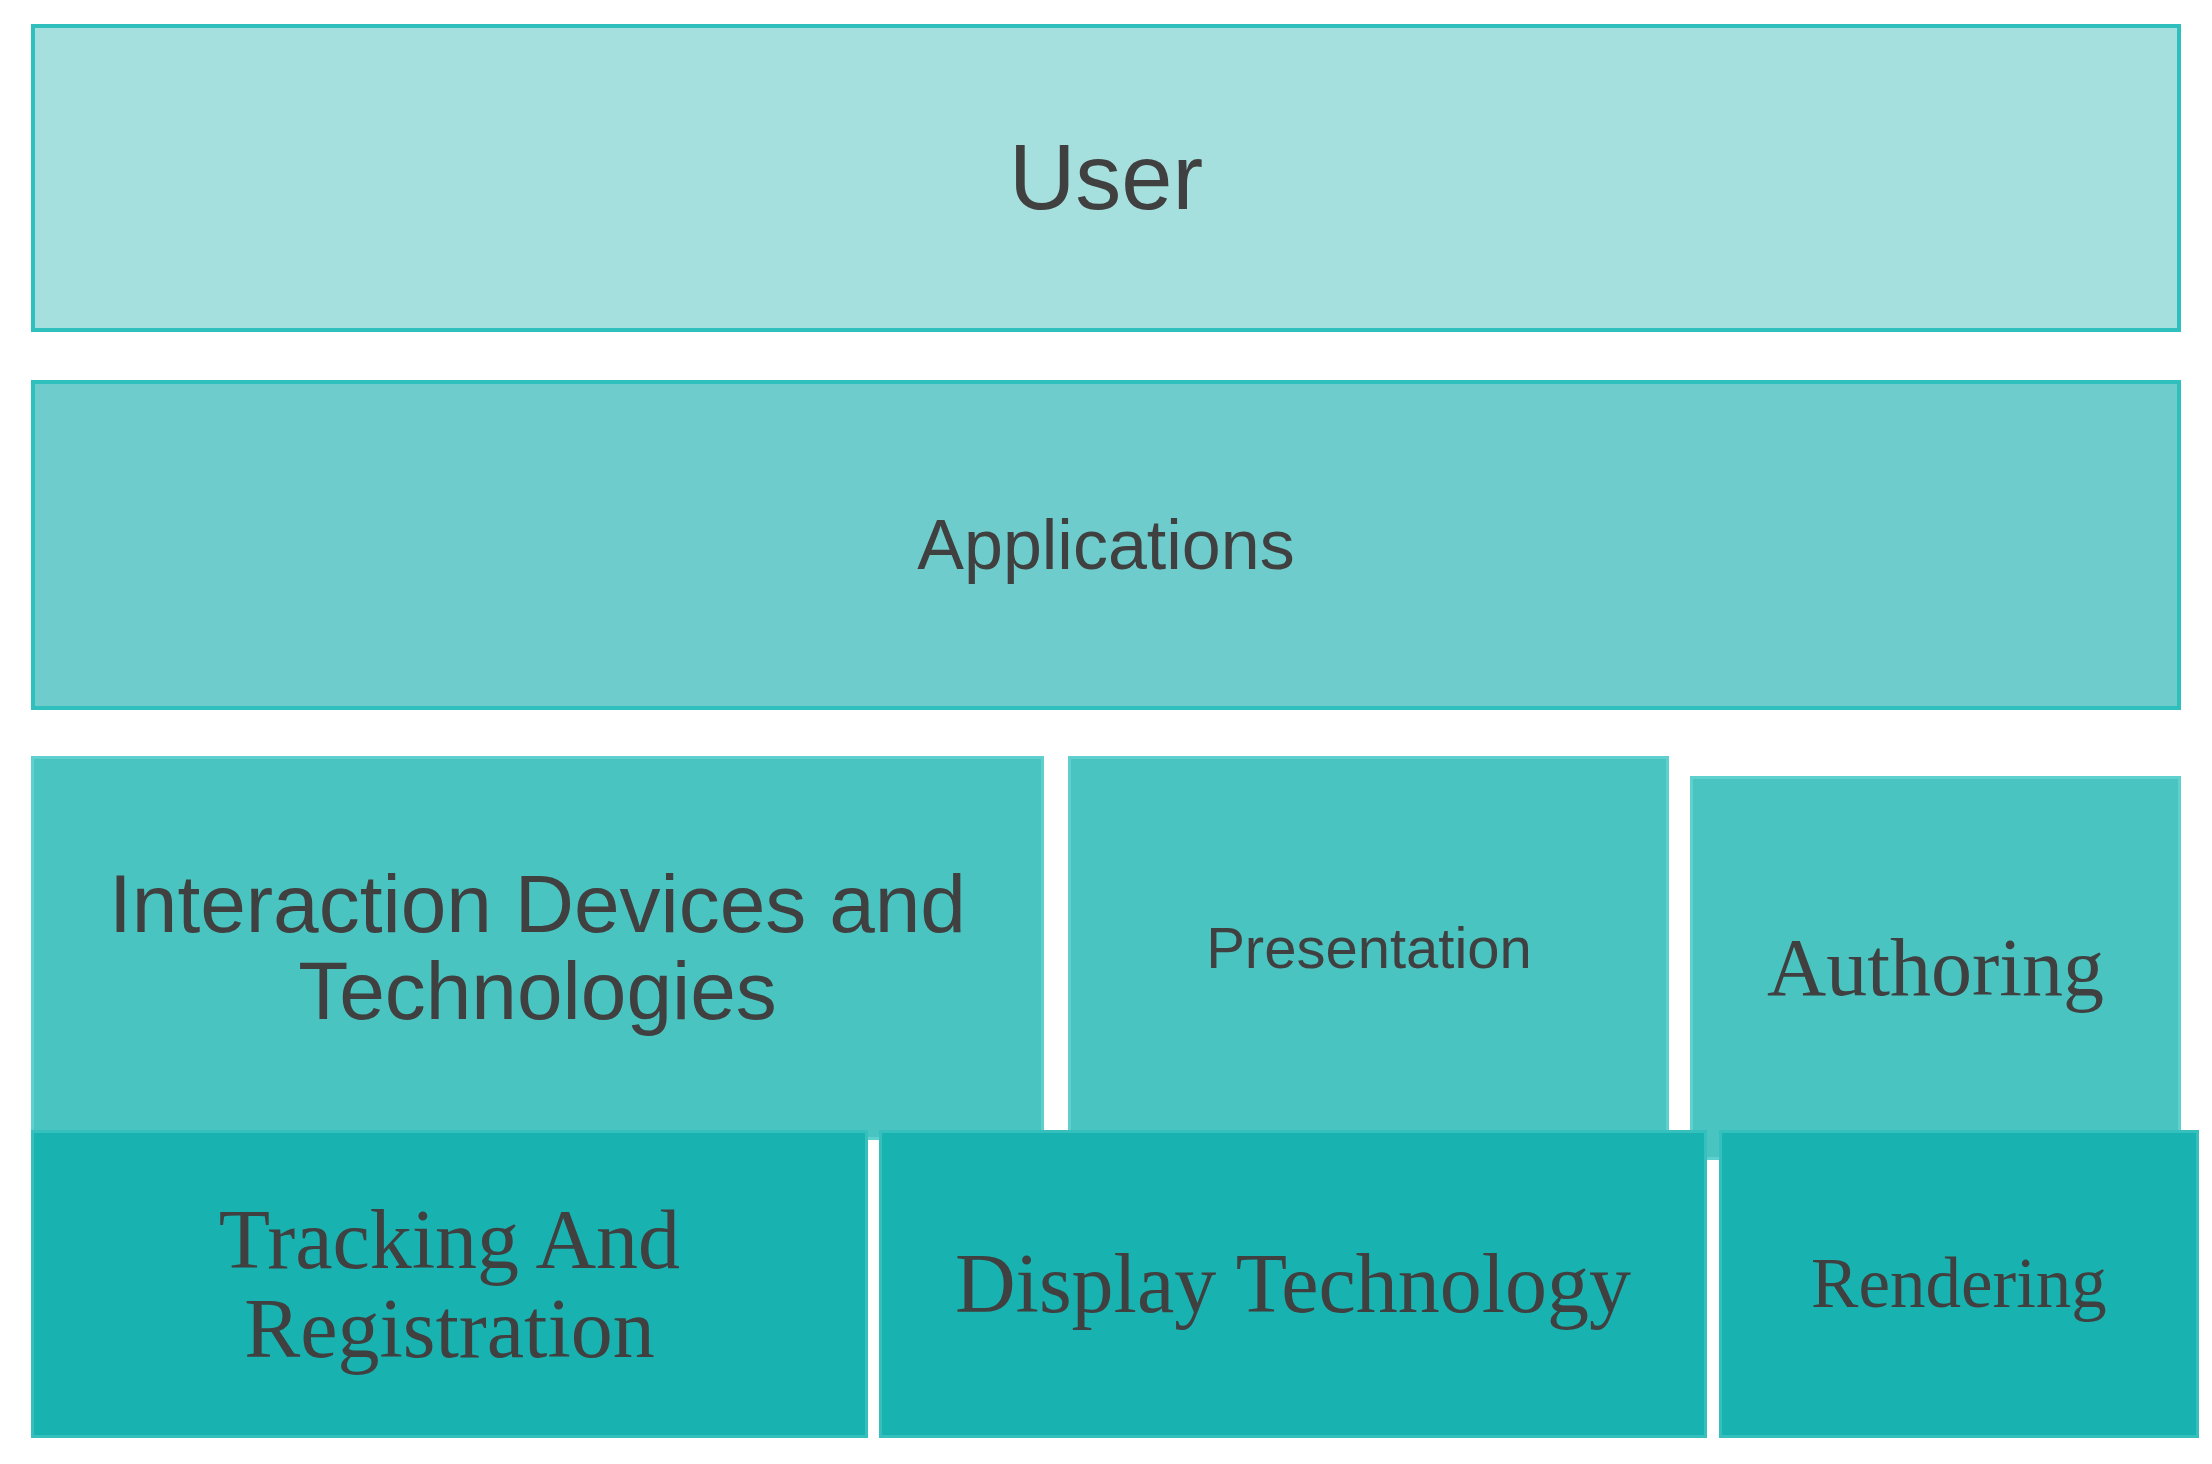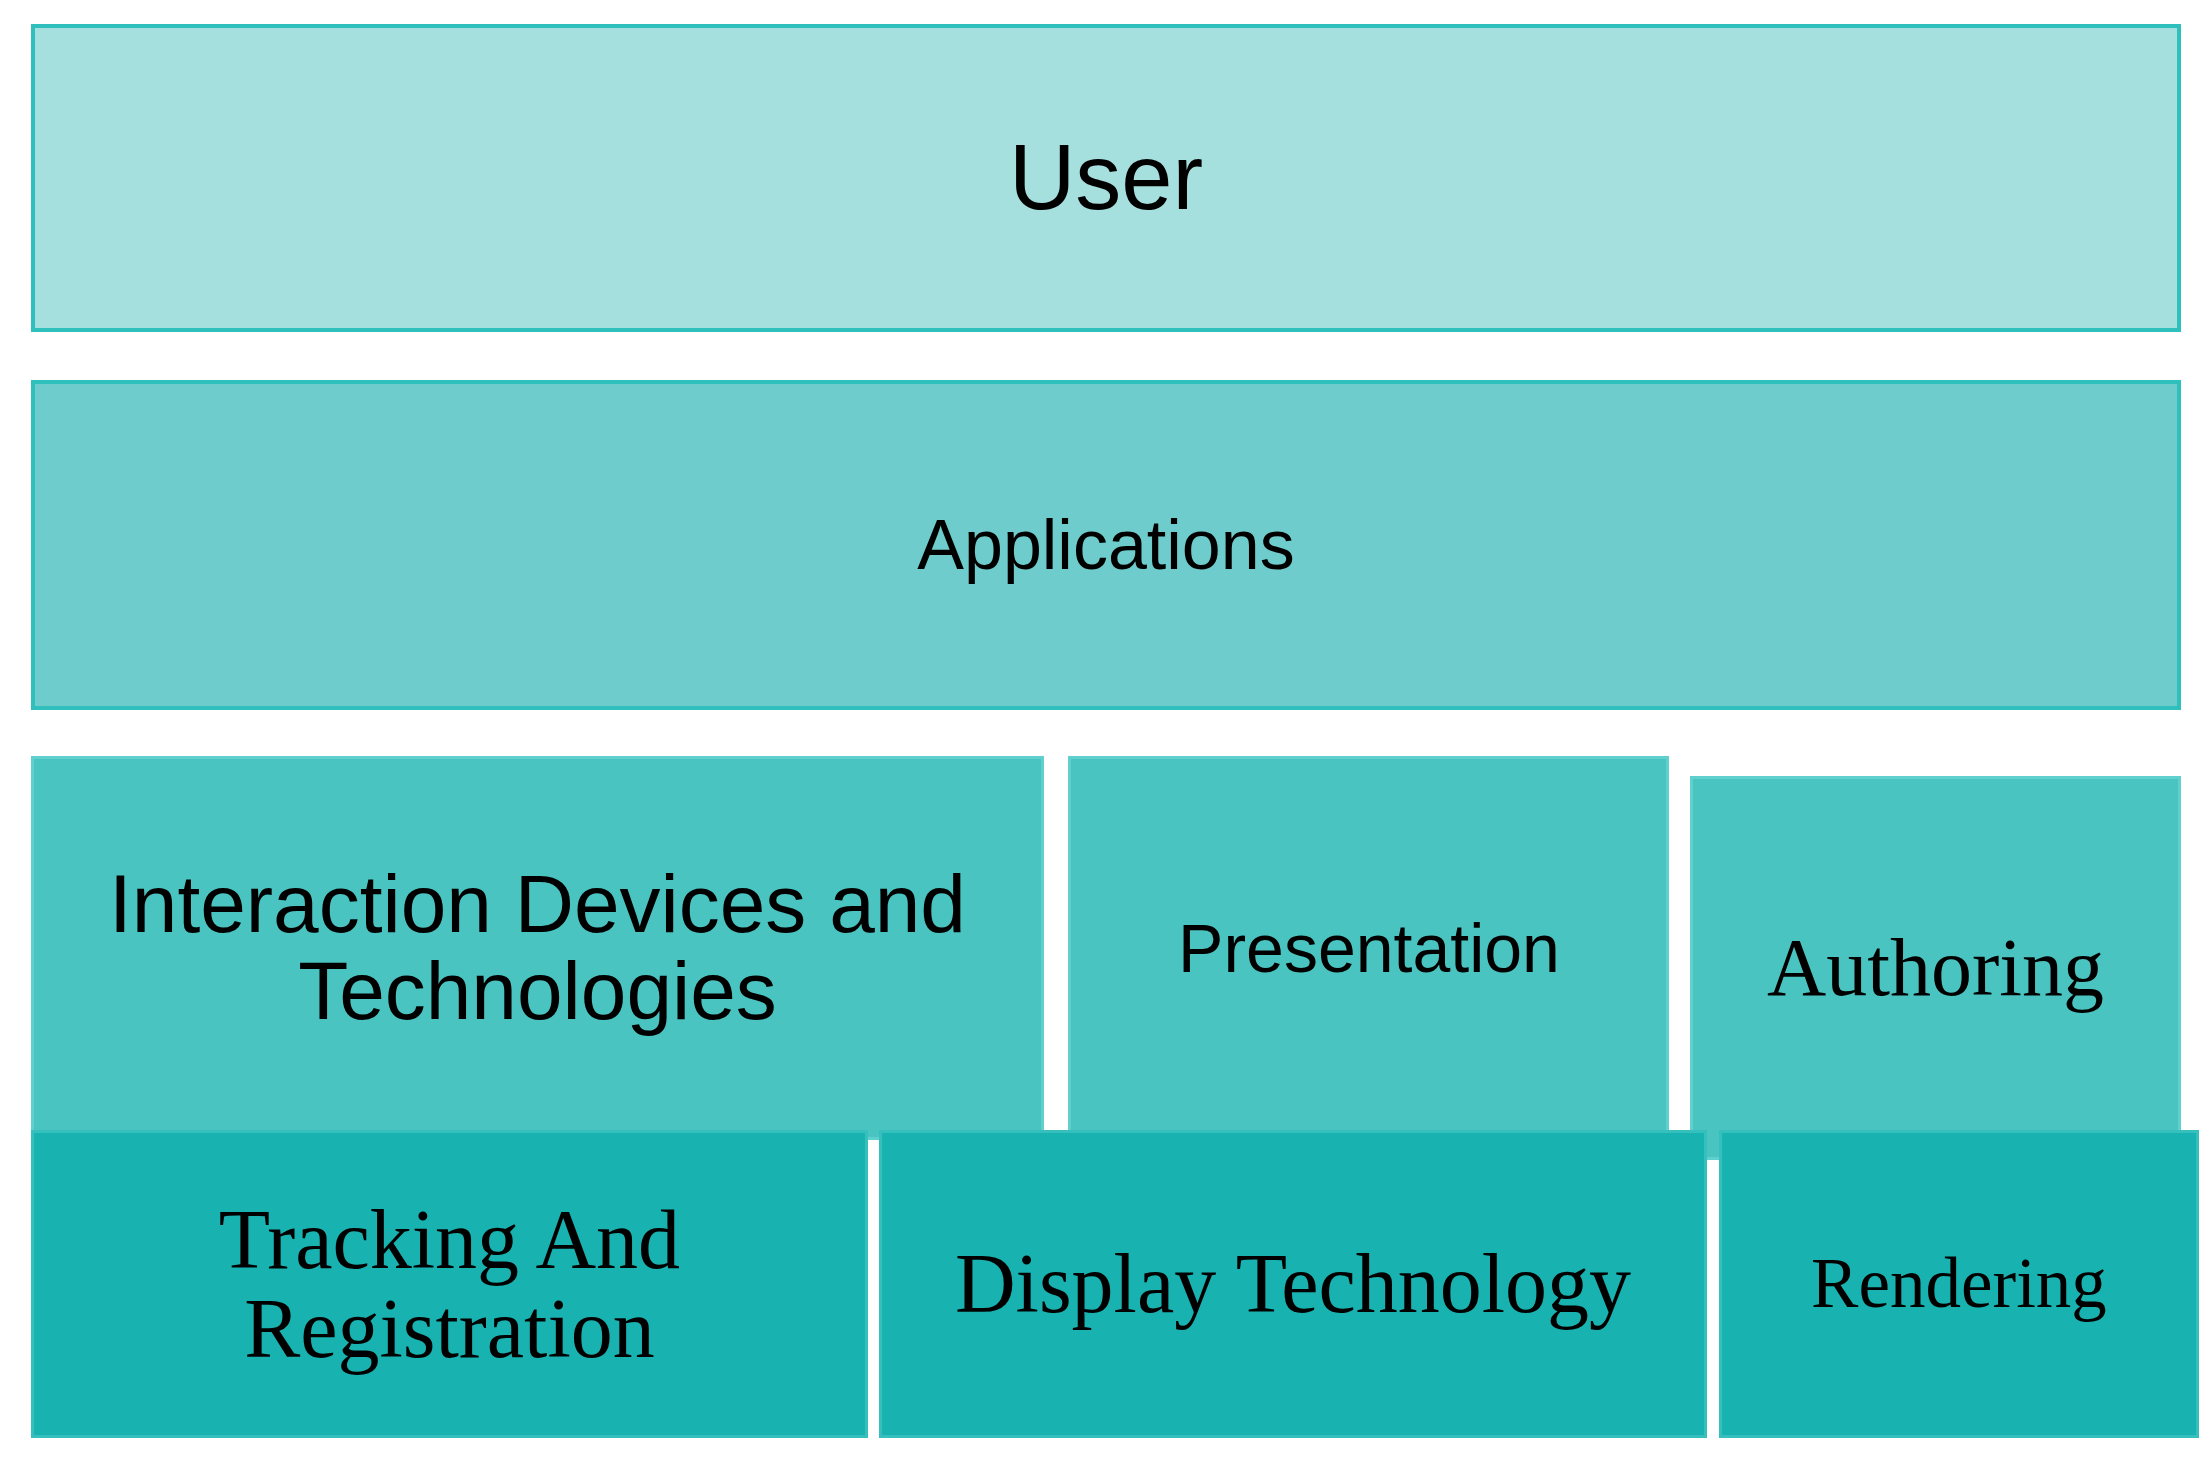--- a/index.html
+++ b/index.html
@@ -21,21 +21,21 @@
     background: #ffffff;
   }
 
   .layer-box {
     position: absolute;
     box-sizing: border-box;
     display: flex;
     align-items: center;
     justify-content: flex-end;
     text-align: center;
-    color: #000000;
+    color: #404040;
     line-height: 1.06;
     padding: 0 12px;
     overflow: hidden;
   }
 
   
   .row1 {
     left: 31px;
     top: 24px;
     width: 2150px;
@@ -63,21 +63,21 @@
   
   .row3 {
     top: 756px;
     height: 384px;
     background: #4ac4c1;
     border: 3px solid #5fd0cd;
     font-family: "Liberation Sans", sans-serif;
     font-weight: 400;
   }
   .row3.box-a { left: 31px;   width: 1013px; font-size: 82px; }
-  .row3.box-b { left: 1068px; width: 601px;  font-size: 68px; padding-left: 13px; }
+  .row3.box-b { left: 1068px; width: 601px;  font-size: 58px; padding-left: 13px; }
   .row3.box-c { left: 1690px; width: 491px;  font-size: 82px;
                 font-family: "Liberation Serif", serif; margin-top: 20px; }
 
   
   .row4 {
     top: 1130px;
     height: 308px;
     background: #18b2b0;
     border: 3px solid #35bfbd;
     font-family: "Liberation Serif", serif;

